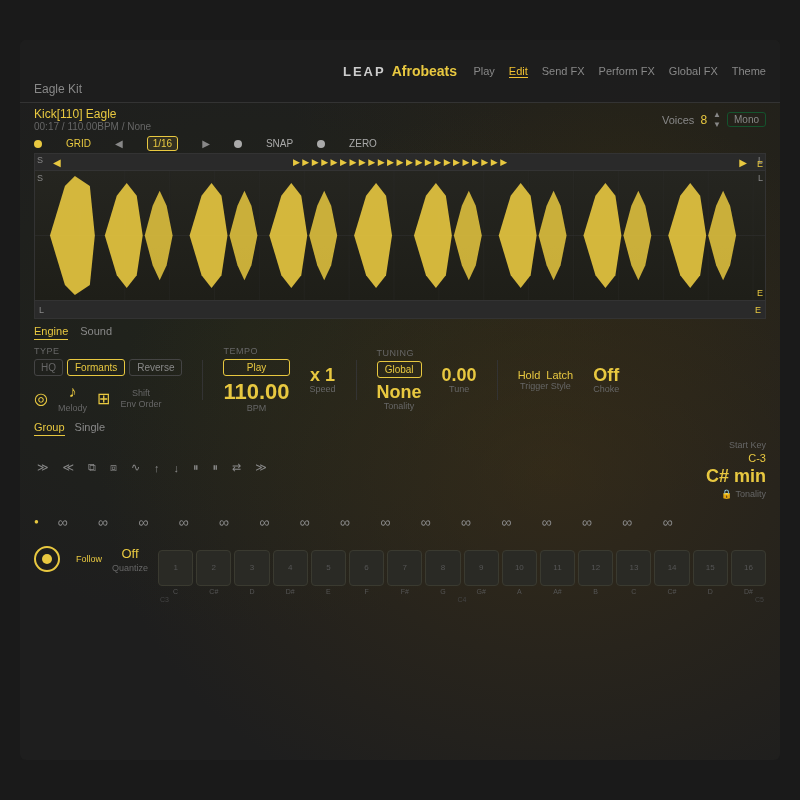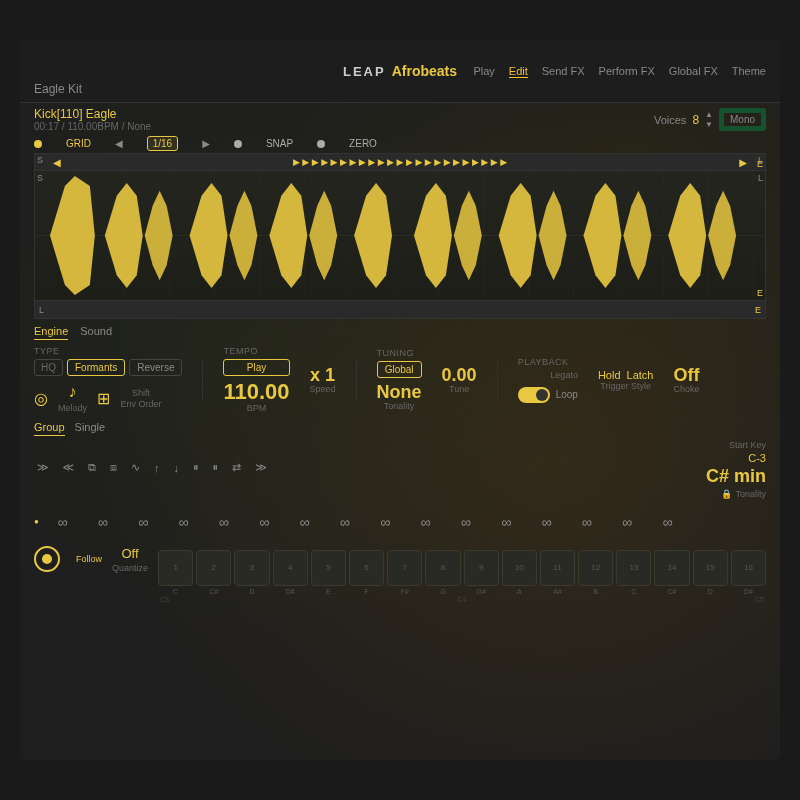--- a/index.html
+++ b/index.html
@@ -101,21 +101,21 @@
       gap: 6px;
       font-size: 11px;
       color: #888;
     }
     .voices-num {
       color: #e8c840;
       font-size: 12px;
     }
     .mono-btn {
       background: transparent;
-      border: 5px solid #14532d;
+      border: 1px solid #14532d;
       color: #888;
       font-size: 10px;
       padding: 1px 6px;
       border-radius: 3px;
       cursor: pointer;
     }
     .grid-controls {
       display: flex;
       align-items: center;
       gap: 24px;
@@ -638,30 +638,20 @@
         </div>
       </div>
 
       <div class="value-display">
         <span class="big-value" style="font-size:18px">0.00</span>
         <span class="sub-label">Tune</span>
       </div>
 
       <div class="separator"></div>
 
-      <div class="control-group">
-        <span class="control-label">PLAYBACK</span>
-        <span style="font-size:9px;color:#666;text-align:right;align-self:flex-end">Legato</span>
-        <div style="display:flex;align-items:center;gap:6px;margin-top:4px">
-          <div class="toggle-switch">
-            <div class="toggle-knob"></div>
-          </div>
-          <span style="font-size:10px;color:#888">Loop</span>
-        </div>
-      </div>
 
       <div class="value-display">
         <div style="font-size:11px;color:#e8c840;white-space:nowrap">
           <span>Hold</span>
           <span style="margin-left:3px">Latch</span>
         </div>
         <span class="sub-label">Trigger Style</span>
       </div>
 
       <div class="value-display">

